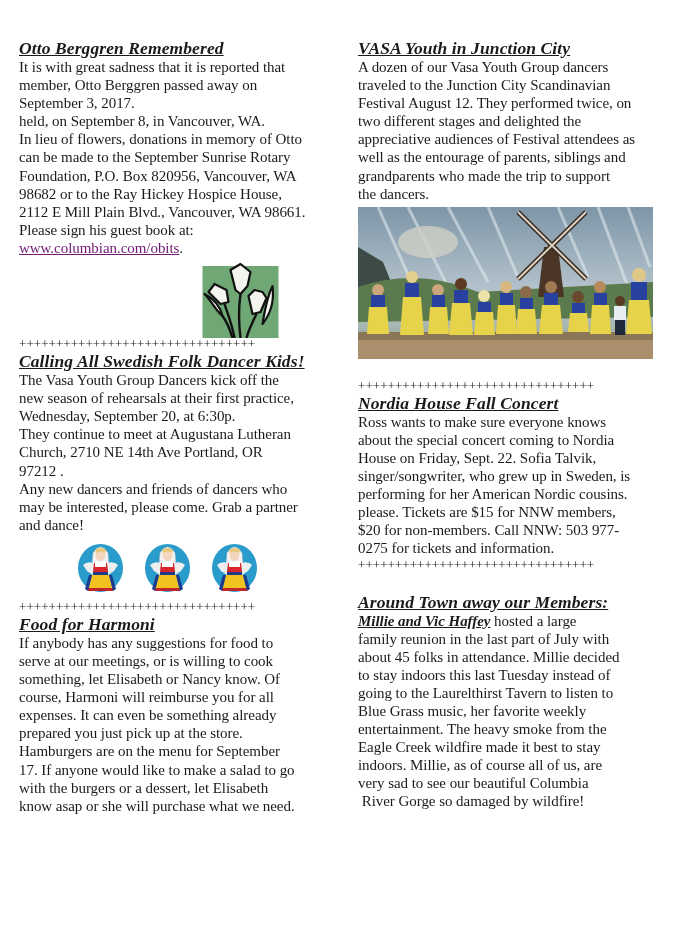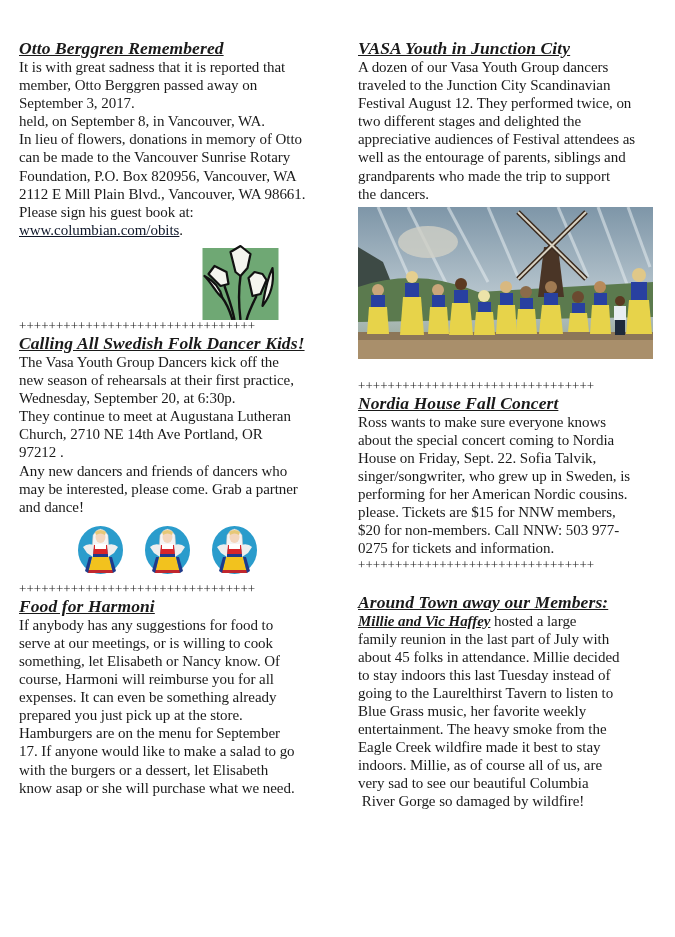--- a/index.html
+++ b/index.html
@@ -5,21 +5,21 @@
   html, body { margin: 0; padding: 0; background: #ffffff; }
   body { width: 675px; height: 937px; position: relative; overflow: hidden;
          font-family: "Liberation Serif", "DejaVu Serif", serif; color: #1a1a1a; }
   .col { position: absolute; top: 38px; }
   .col-left { left: 19px; width: 320px; }
   .col-right { left: 358px; width: 300px; }
   h2 { font-family: "Liberation Serif", serif; font-size: 17.5px; font-weight: bold;
        text-decoration: underline; margin: 0; line-height: 20px; letter-spacing: 0.1px; font-style: italic; }
   h2.italic { font-style: italic; }
   p { margin: 0; font-size: 15px; line-height: 18.1px; letter-spacing: -0.05px; }
-  a.link { color: #0f172a; text-decoration: underline; }
+  a.link { color: #701a75; text-decoration: underline; }
   .plus { font-size: 13px; line-height: 14px; letter-spacing: 0.05px; color: #222;
           white-space: nowrap; overflow: hidden; }
   .flower-wrap { position: relative; height: 80px; }
   .flower { position: absolute; left: 183px; top: 5px; width: 76px; width: 77px; height: 76px; }
   .dancers { display: flex; gap: 20px; margin-left: 58px; height: 66px; align-items: center; }
   .dancer { width: 47px; height: 52px; }
   .photo { width: 295px; height: 152px; margin-top: 4px; display: block; }
   .spacer { height: 20px; }
   .name-em { font-weight: bold; font-style: italic; text-decoration: underline; }
 </style>
@@ -28,22 +28,23 @@
 
 <div class="col col-left">
   <section>
     <h2>Otto Berggren Remembered</h2>
     <div>
       <p>It is with great sadness that it is reported that</p>
       <p>member, Otto Berggren passed away on</p>
       <p>September 3, 2017.</p>
       <p>held, on September 8, in Vancouver, WA.</p>
       <p>In lieu of flowers, donations in memory of Otto</p>
-      <p>can be made to the Vancouver Sunrise Rotary</p>
+      <p>can be made to the September Sunrise Rotary</p>
       <p>Foundation, P.O. Box 820956, Vancouver, WA</p>
+      <p>98682 or to the Ray Hickey Hospice House,</p>
       <p>2112 E Mill Plain Blvd., Vancouver, WA 98661.</p>
       <p>Please sign his guest book at:</p>
       <p><a class="link" href="#">www.columbian.com/obits</a><span>.</span></p>
     </div>
     <div class="flower-wrap">
       <svg class="flower" viewBox="0 0 76 76">
         <rect x="0" y="4" width="76" height="72" fill="#6fa874"></rect>
         <g stroke="#111" stroke-width="2.2" fill="#f4f4ee" stroke-linejoin="round">
           <path d="M38 2 L28 8 L33 28 L38 32 L45 24 L48 10 Z"></path>
           <path d="M12 22 L6 30 L18 42 L26 40 L24 28 Z"></path>

